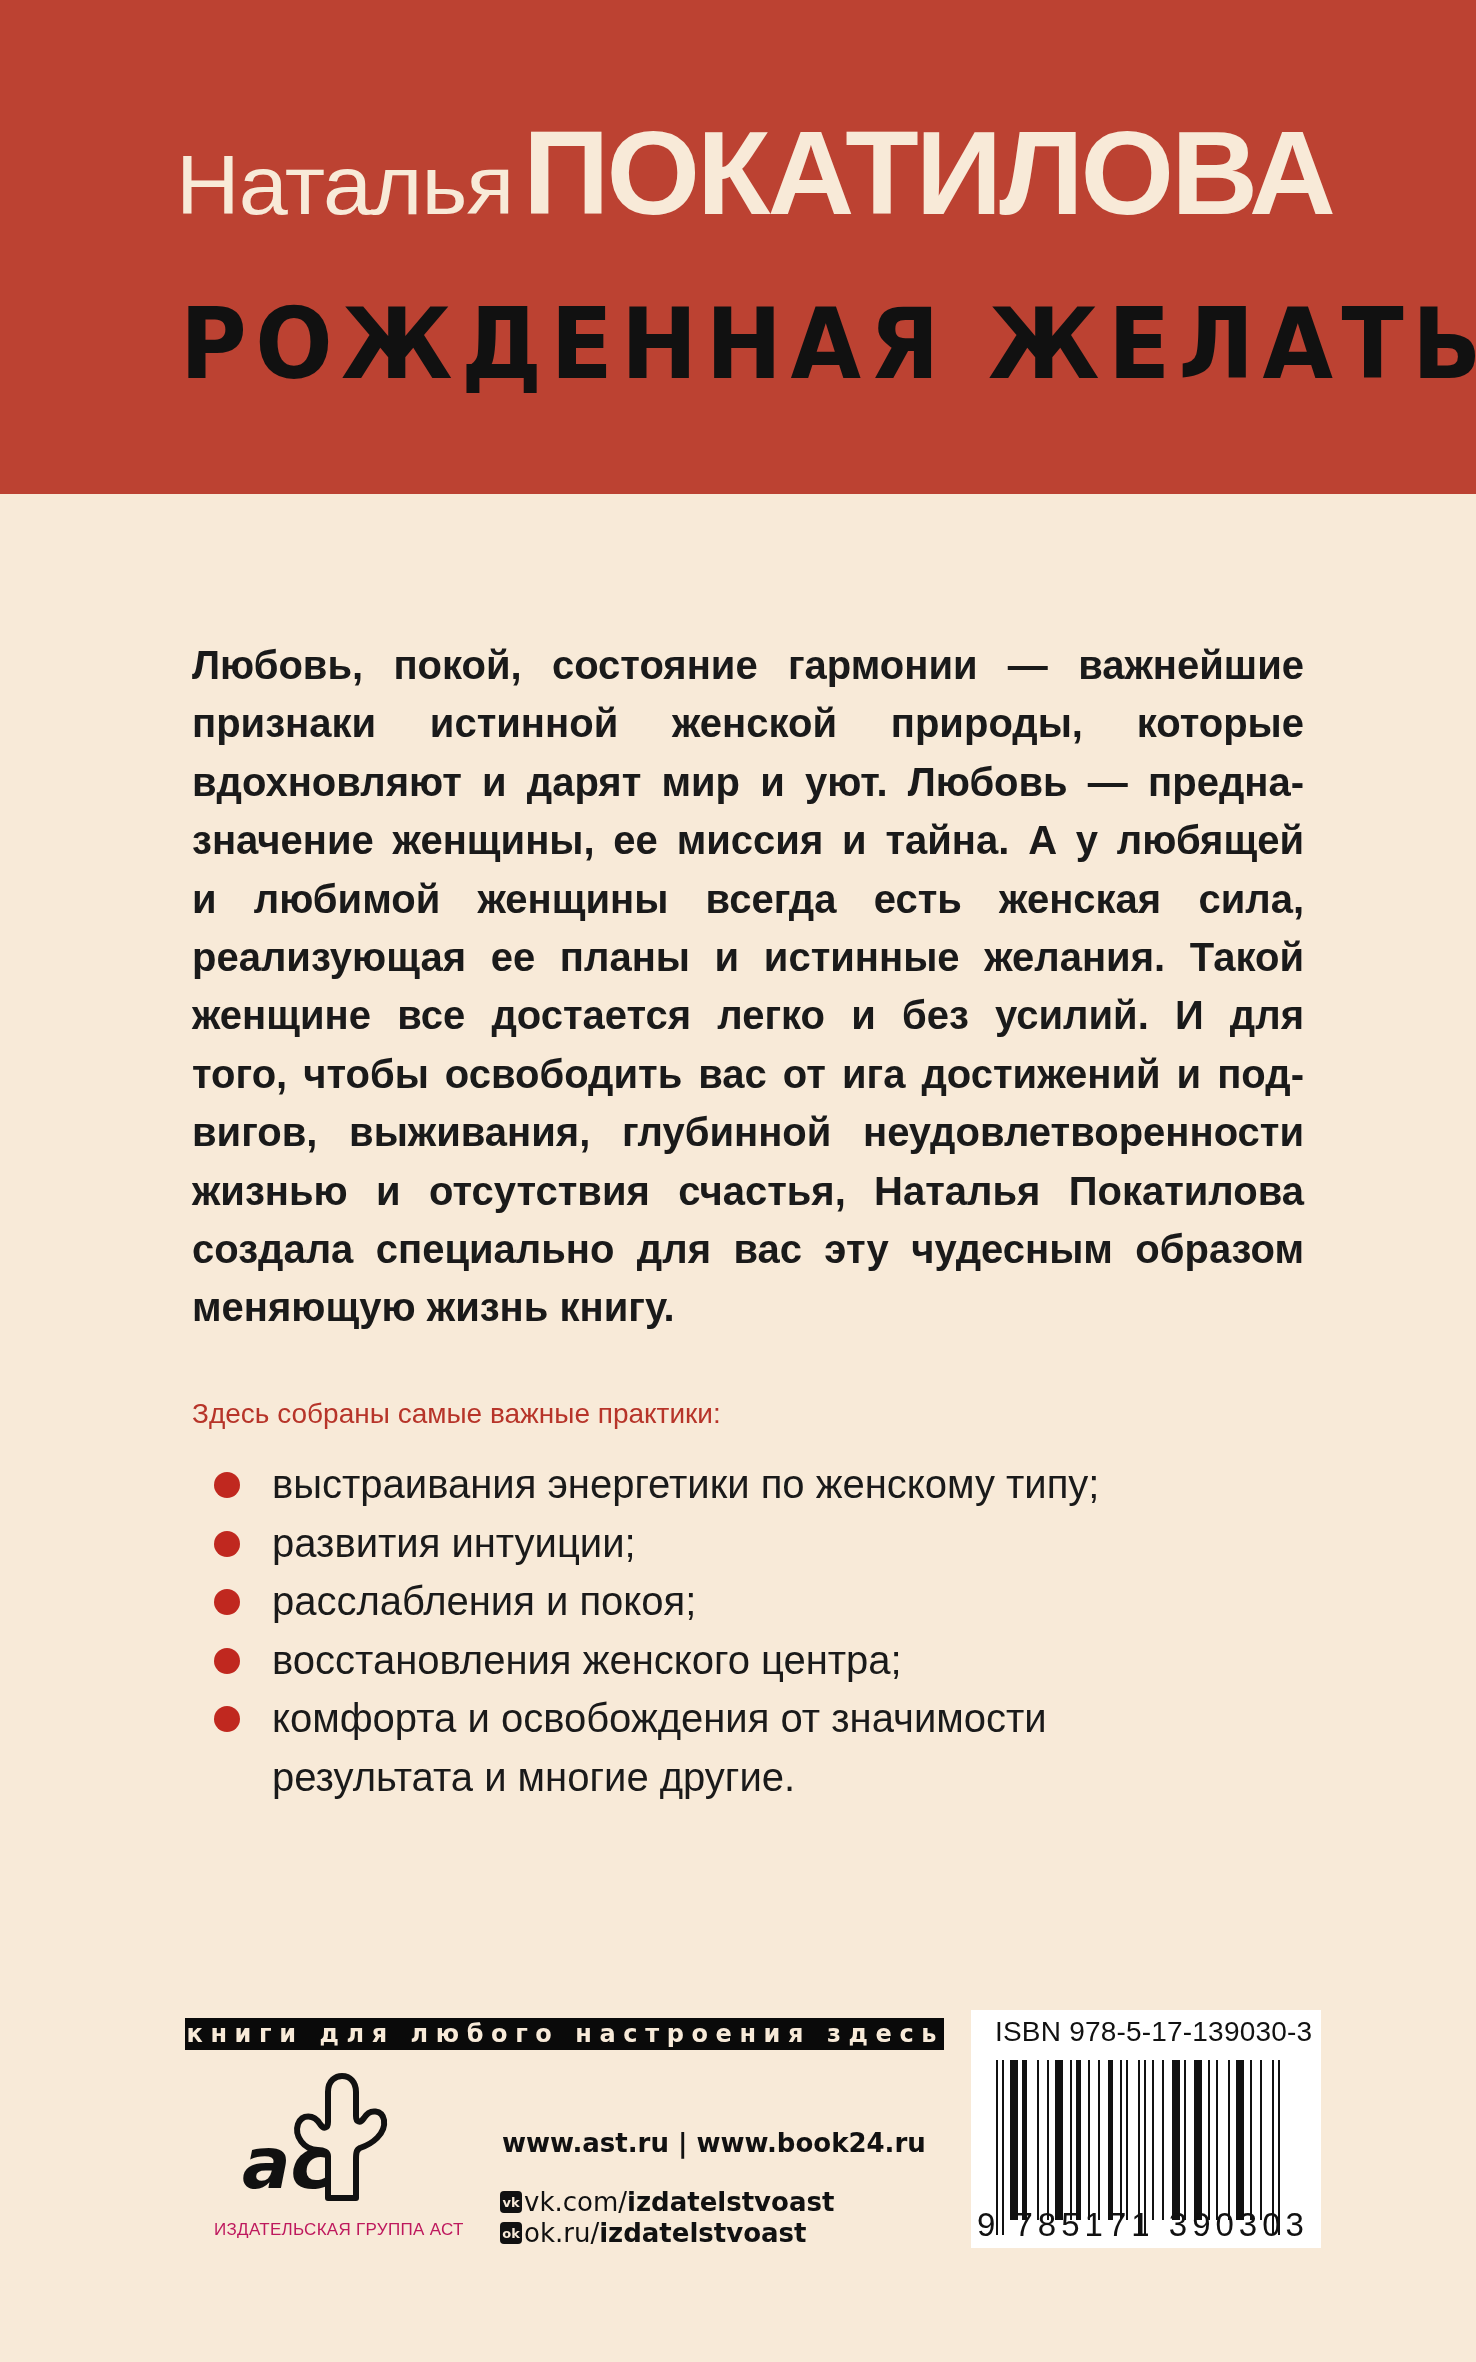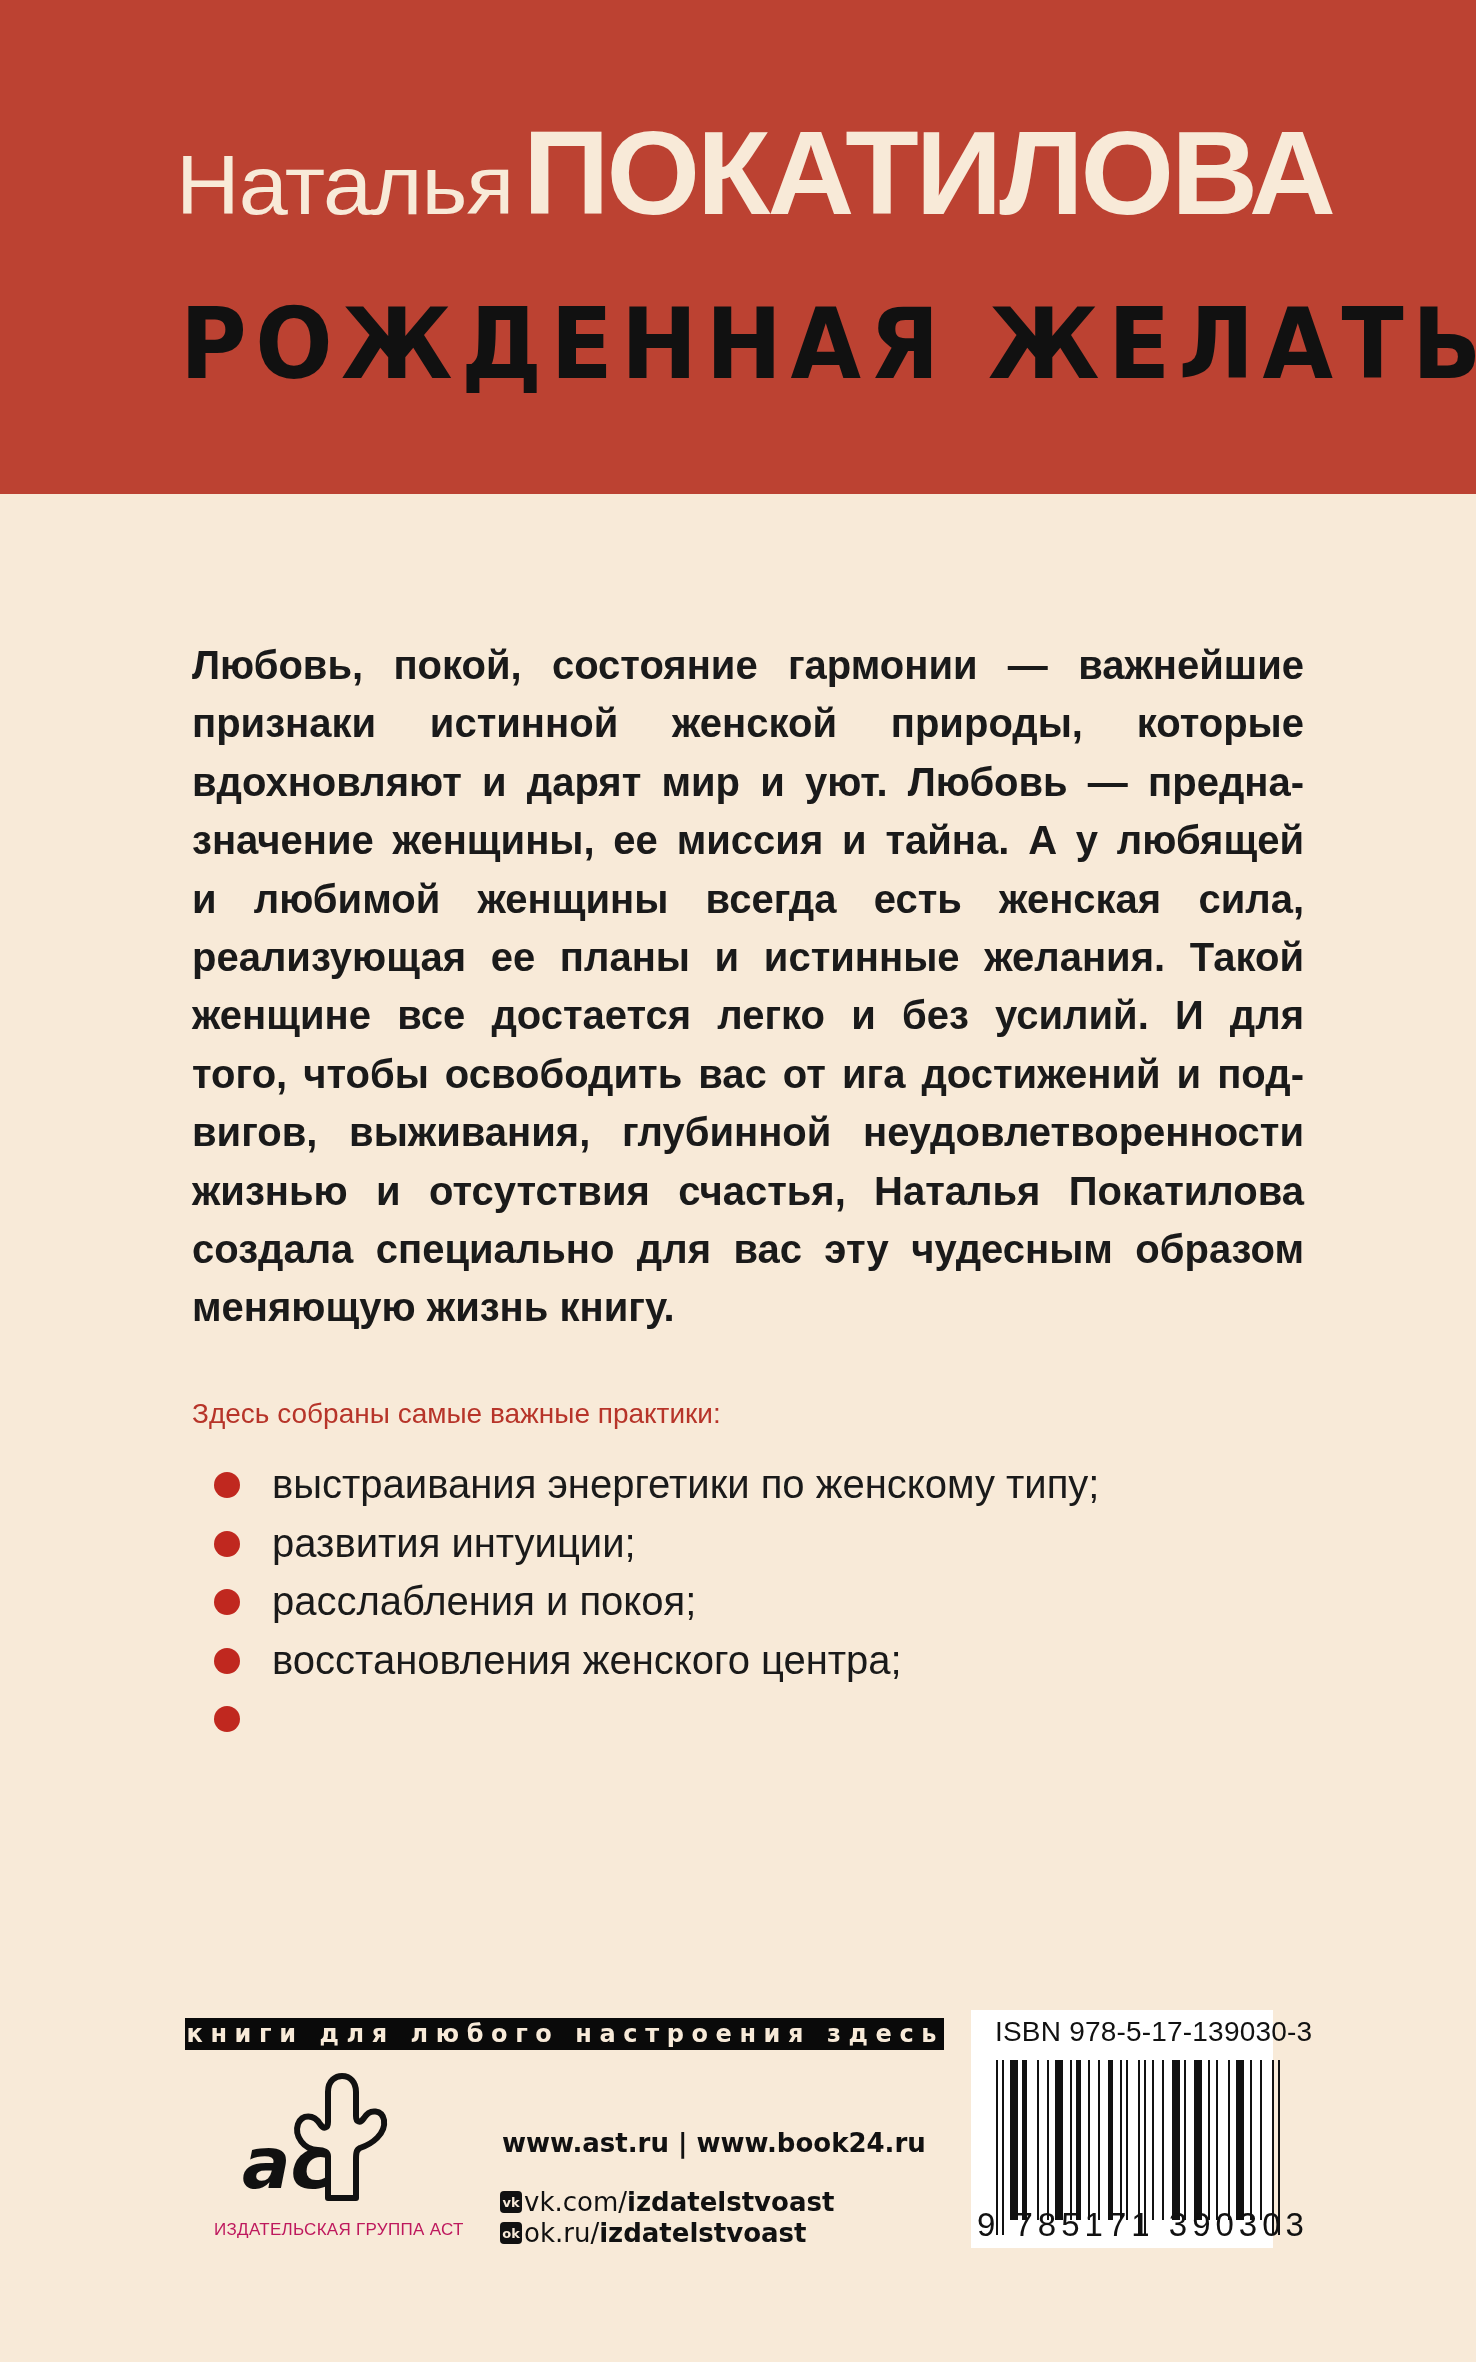--- a/index.html
+++ b/index.html
@@ -16,21 +16,21 @@
   .list { position:absolute; left:192px; top:1455px; margin:0; padding:0; list-style:none; }
   .list li { position:relative; padding-left:80px; font-family:"Liberation Sans", sans-serif; font-weight:normal; font-size:40px; line-height:58.5px; color:#1a1a1a; }
   .bullet { position:absolute; left:22px; top:17px; width:26px; height:26px; border-radius:50%; background:#c0281f; }
   .slogan { position:absolute; left:185px; top:2018px; width:759px; height:32px; background:#0a0a0a; color:#f8ead8; font-family:"DejaVu Sans", sans-serif; font-weight:bold; font-size:24px; line-height:32px; letter-spacing:7.6px; text-align:right; white-space:nowrap; }
   .logo { position:absolute; left:220px; top:2070px; width:210px; height:150px; }
   .publisher { position:absolute; left:214px; top:2220px; font-family:"Liberation Sans", sans-serif; font-size:17px; color:#be185d; white-space:nowrap; letter-spacing:0.3px; }
   .sites { position:absolute; left:502px; top:2128px; font-family:"DejaVu Sans", sans-serif; font-weight:bold; font-size:26px; color:#111; white-space:nowrap; }
   .social { position:absolute; left:500px; white-space:nowrap; font-family:"DejaVu Sans", sans-serif; font-size:26px; color:#111; display:flex; align-items:center; }
   .social .ico { width:22px; height:22px; background:#111; color:#f8ead8; border-radius:4px; font-size:13px; font-weight:bold; display:inline-flex; align-items:center; justify-content:center; margin-right:2px; }
   .social b { font-weight:bold; }
-  .barcode-box { position:absolute; left:971px; top:2010px; width:302px; height:238px; background:#ffffff; }
+  .barcode-box { position:absolute; left:971px; top:2010px; width:350px; height:238px; background:#ffffff; }
   .isbn { position:absolute; left:24px; top:6px; font-family:"Liberation Sans", sans-serif; font-size:28px; color:#111; white-space:nowrap; letter-spacing:0.2px; }
   .bars { position:absolute; left:25px; top:50px; }
   .ean { position:absolute; left:6px; top:196px; font-family:"Liberation Sans", sans-serif; font-size:33px; color:#111; white-space:nowrap; letter-spacing:5px; }
 </style>
 </head>
 <body>
 
 <div class="band">
   <div class="author">
     <span class="first">Наталья</span><span class="last">ПОКАТИЛОВА</span>
@@ -53,21 +53,21 @@
   <span class="ln last">меняющую жизнь книгу.</span>
 </div>
 
 <div class="heading">Здесь собраны самые важные практики:</div>
 
 <ul class="list">
   <li><span class="bullet"></span><span>выстраивания энергетики по женскому типу;</span></li>
   <li><span class="bullet"></span><span>развития интуиции;</span></li>
   <li><span class="bullet"></span><span>расслабления и покоя;</span></li>
   <li><span class="bullet"></span><span>восстановления женского центра;</span></li>
-  <li style="width:900px;"><span class="bullet"></span></li>
+  <li style="width:900px;"><span class="bullet"></span><span>комфорта и освобождения от значимости результата и многие другие.</span></li>
 </ul>
 
 <div class="slogan">книги для любого настроения здесь</div>
 
 <svg class="logo" viewBox="0 0 210 150">
   <text x="22" y="118" font-family="DejaVu Sans, sans-serif" font-weight="bold" font-style="italic" font-size="72" fill="#111">ac</text>
   <path d="M108,128 L108,86 C108,82 104,80 98,80 C84,80 74,66 78,54 C82,44 94,44 100,54 C104,60 108,58 108,52 L108,22 C108,10 116,6 122,6 C130,6 136,12 136,22 L136,46 C136,52 140,54 144,48 C150,38 162,40 164,50 C166,64 152,74 140,78 C136,80 136,84 136,90 L136,128 Z" fill="#f8ead8" stroke="#111" stroke-width="6" stroke-linejoin="round"></path>
 </svg>
 <div class="publisher">ИЗДАТЕЛЬСКАЯ ГРУППА АСТ</div>
 

